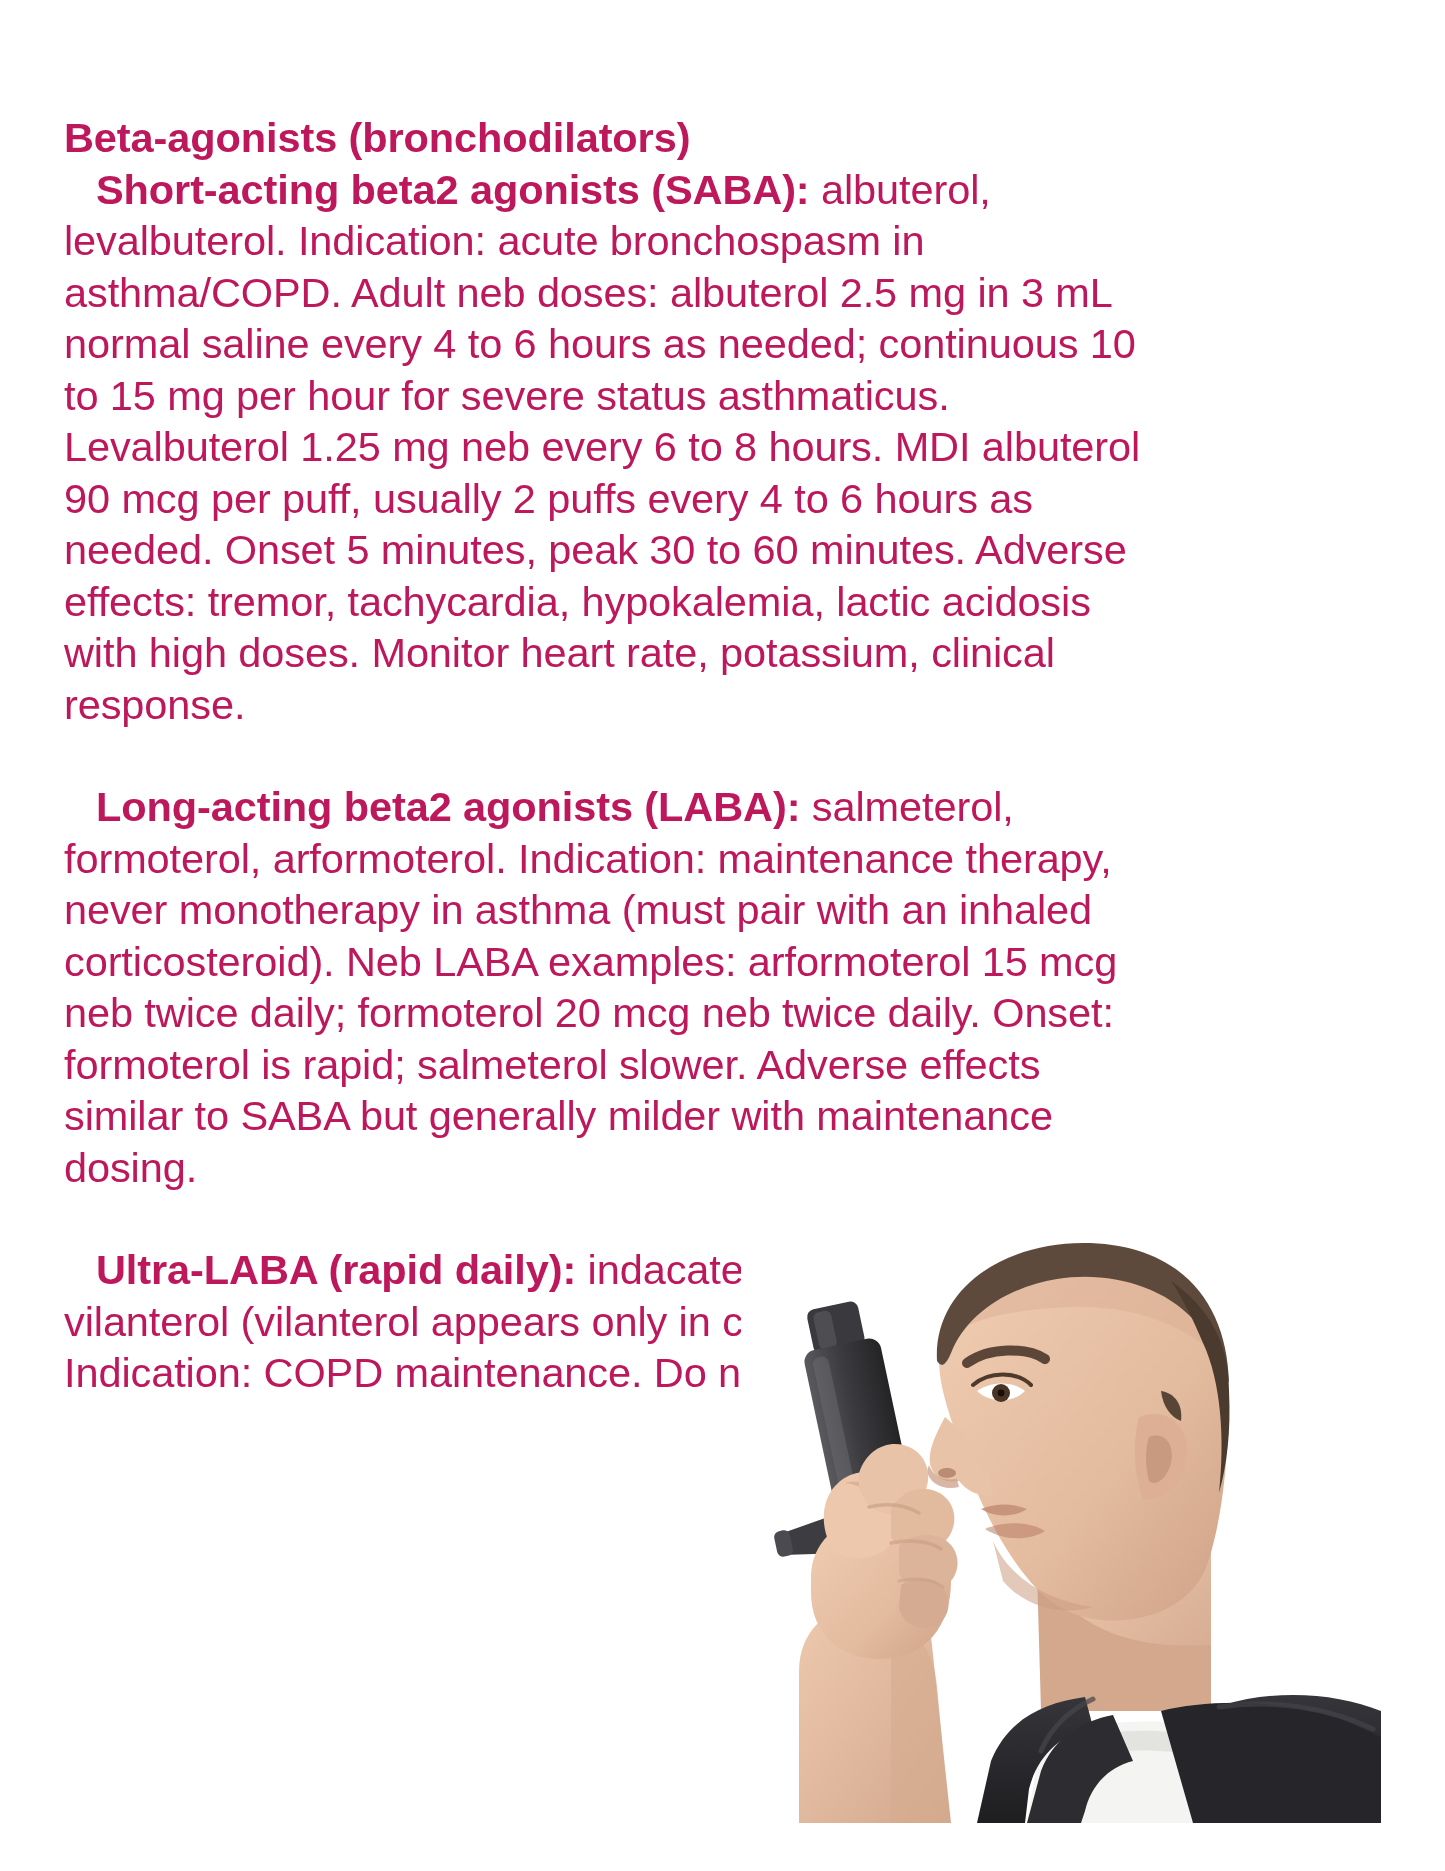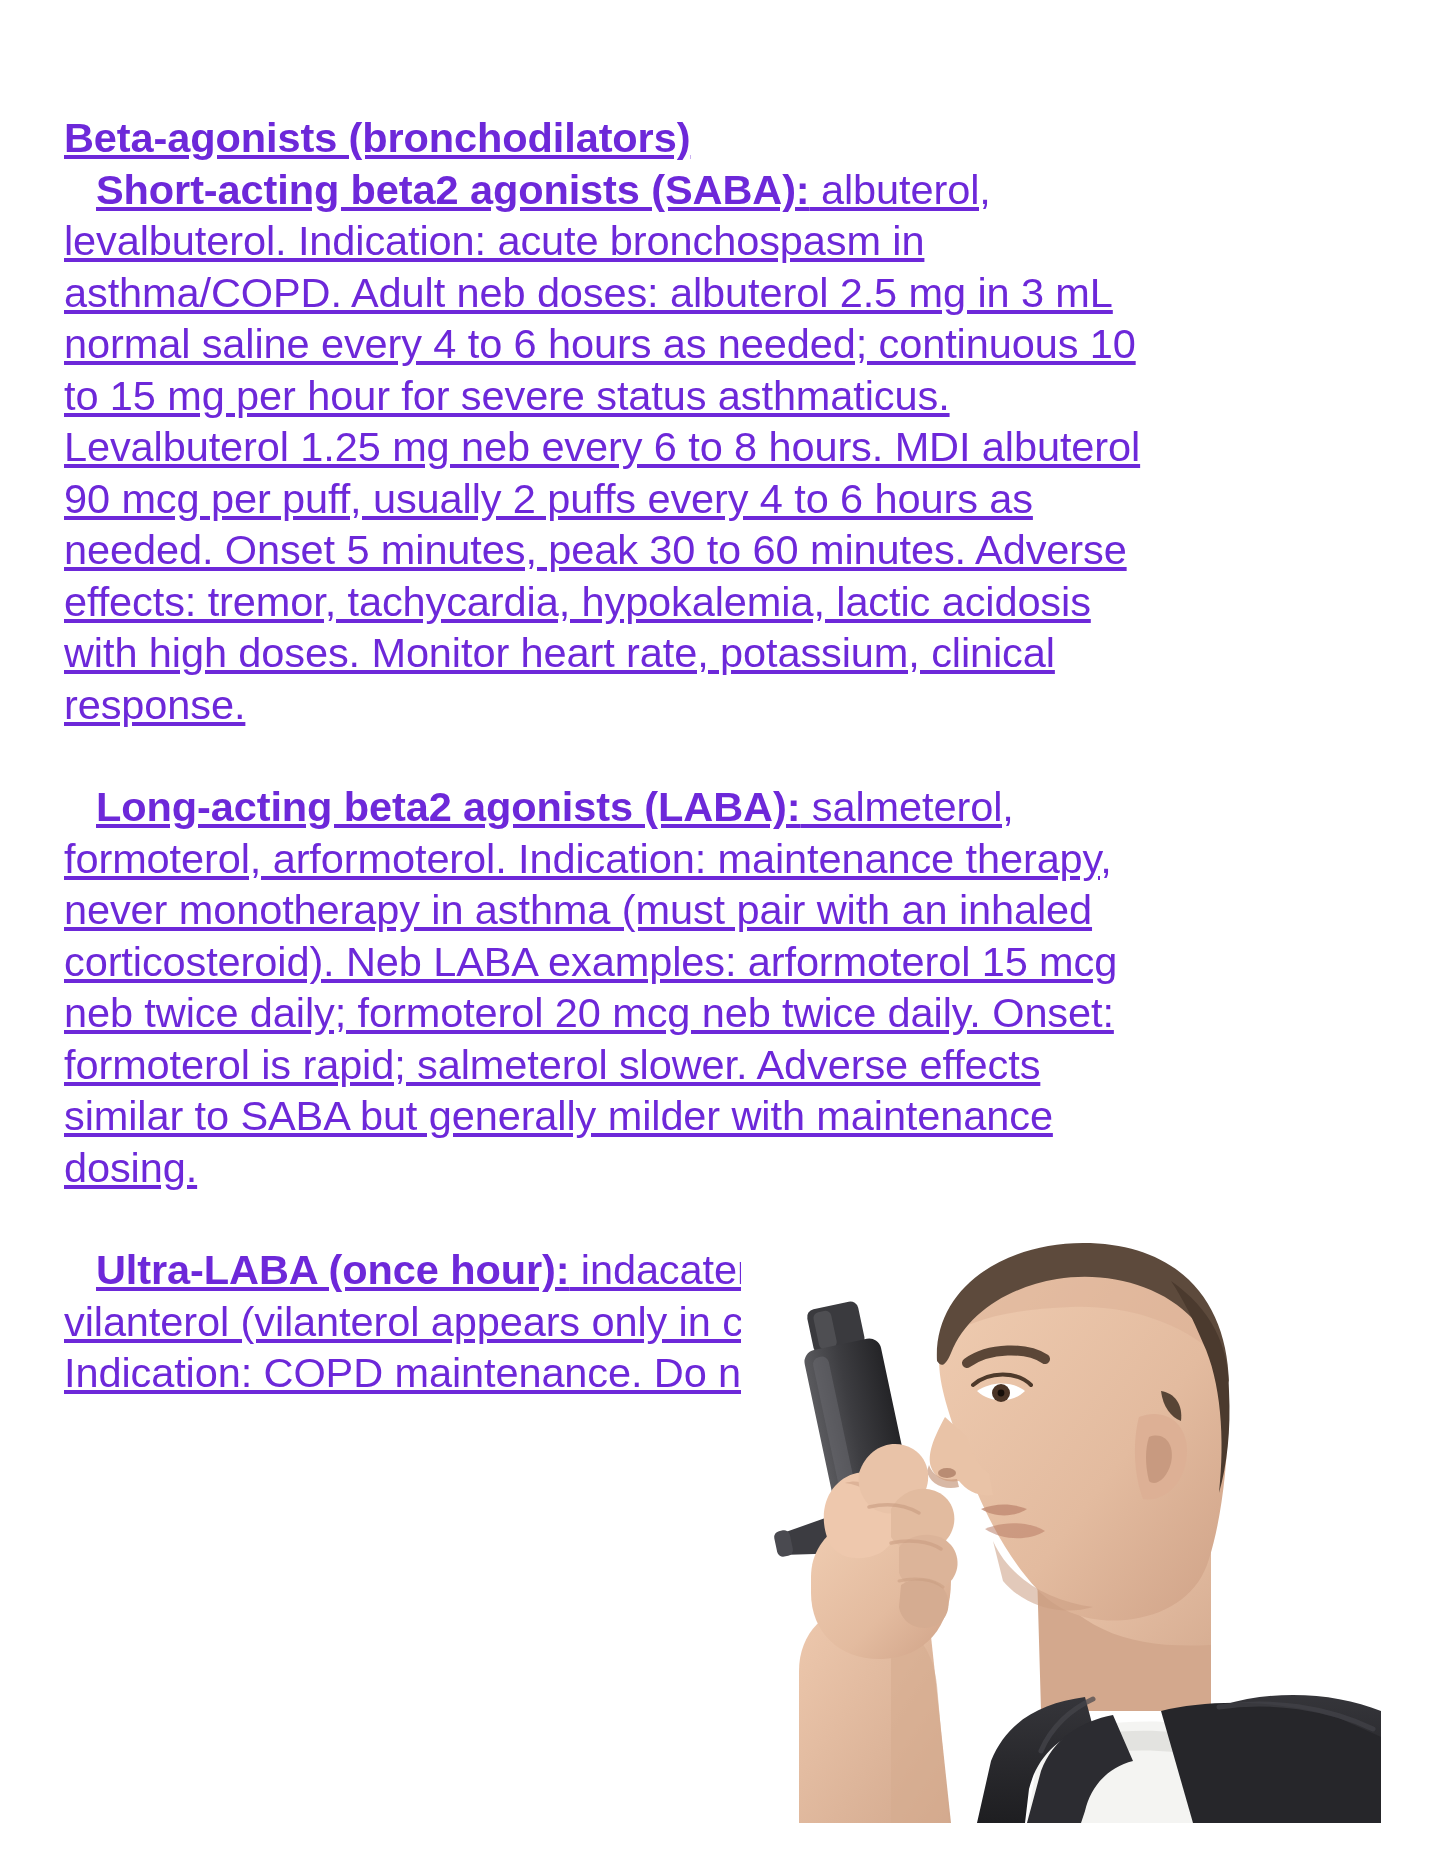--- a/index.html
+++ b/index.html
@@ -17,25 +17,24 @@
   }
   .content {
     position: absolute;
     left: 64px;
     top: 112px;
     width: 1090px;
   }
   .block {
     font-size: 41.5px;
     line-height: 51.5px;
-    color: #6d28d9;
+    color: #be185d;
     letter-spacing: -0.1px;
     margin: 0;
     font-weight: 400;
-    text-decoration: underline;
   }
   .block + .block {
     margin-top: 51px;
   }
   .lead {
     font-weight: 700;
     margin-left: 32px;
   }
   .title-line {
     font-weight: 700;
@@ -63,21 +62,21 @@
     <p class="block">
       <span class="title-line">Beta-agonists (bronchodilators)</span>
       <span class="lead">Short-acting beta2 agonists (SABA):</span><span> albuterol, levalbuterol. Indication: acute bronchospasm in asthma/COPD. Adult neb doses: albuterol 2.5 mg in 3 mL normal saline every 4 to 6 hours as needed; continuous 10 to 15 mg per hour for severe status asthmaticus. Levalbuterol 1.25 mg neb every 6 to 8 hours. MDI albuterol 90 mcg per puff, usually 2 puffs every 4 to 6 hours as needed. Onset 5 minutes, peak 30 to 60 minutes. Adverse effects: tremor, tachycardia, hypokalemia, lactic acidosis with high doses. Monitor heart rate, potassium, clinical response.</span>
     </p>
 
     <p class="block">
       <span class="lead">Long-acting beta2 agonists (LABA):</span><span> salmeterol, formoterol, arformoterol. Indication: maintenance therapy, never monotherapy in asthma (must pair with an inhaled corticosteroid). Neb LABA examples: arformoterol 15 mcg neb twice daily; formoterol 20 mcg neb twice daily. Onset: formoterol is rapid; salmeterol slower. Adverse effects similar to SABA but generally milder with maintenance dosing.</span>
     </p>
 
     <p class="block">
-      <span class="lead">Ultra-LABA (once hour):</span><span> indacaterol, olodaterol, vilanterol (vilanterol appears only in combination products). Indication: COPD maintenance. Do not use for rescue.</span>
+      <span class="lead">Ultra-LABA (rapid daily):</span><span> indacaterol, olodaterol, vilanterol (vilanterol appears only in combination products). Indication: COPD maintenance. Do not use for rescue.</span>
     </p>
 
   </div>
 
   <div class="photo">
     <svg width="640" height="582" viewBox="0 0 640 582" xmlns="http://www.w3.org/2000/svg">
       <defs>
         <clipPath id="frame">
             <rect x="0" y="0" width="640" height="582"></rect>
           </clipPath>

